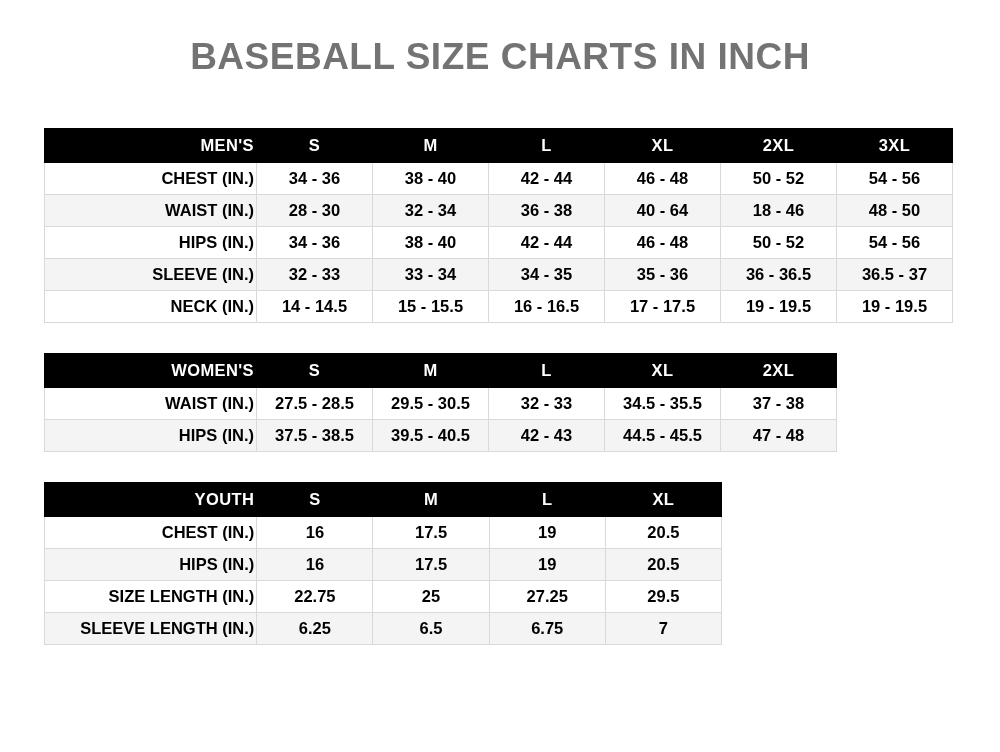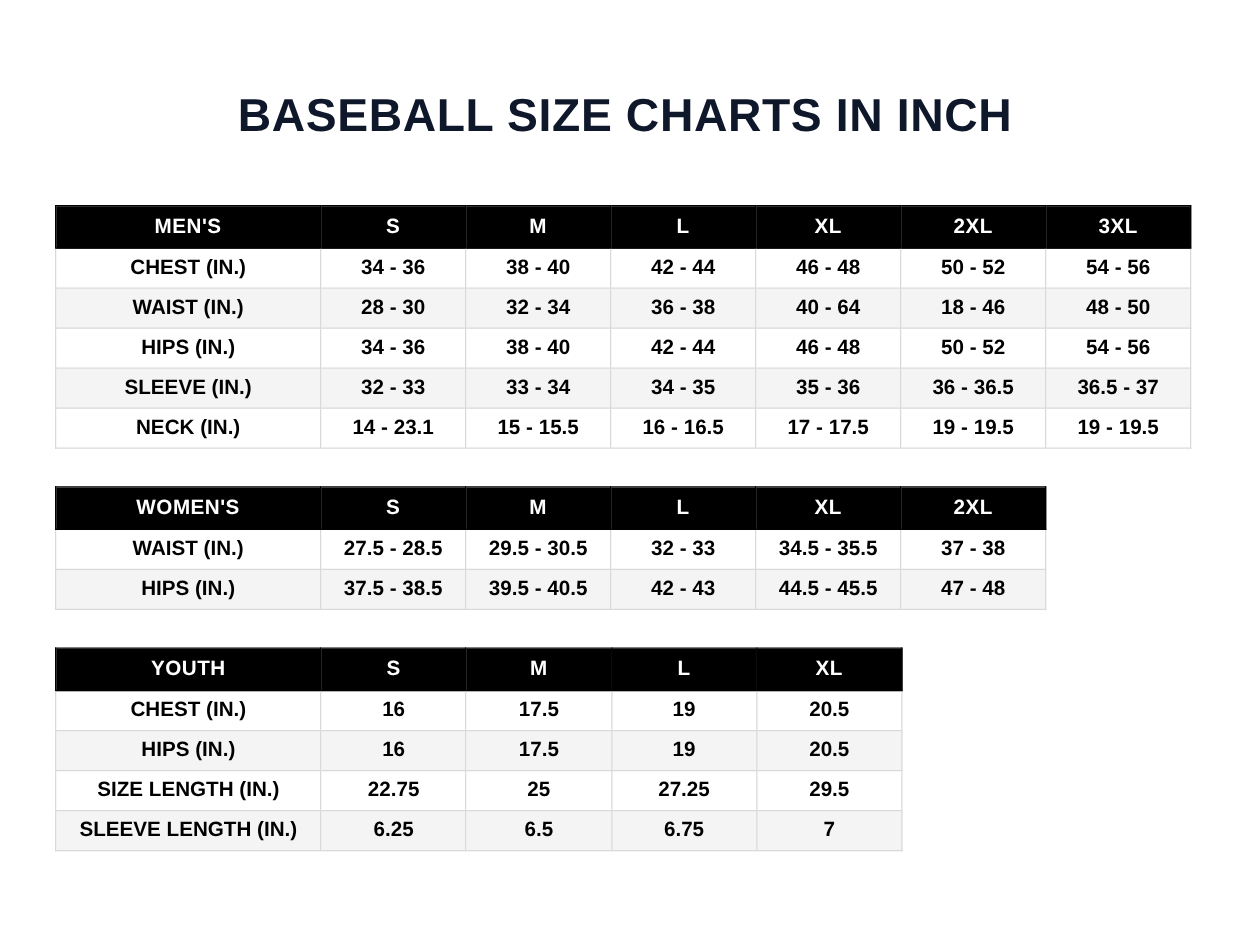--- a/index.html
+++ b/index.html
@@ -19,22 +19,22 @@
     width: 1000px;
     height: 752px;
     box-sizing: border-box;
   }
   .title {
     text-align: center;
     font-size: 37px;
     font-weight: bold;
     letter-spacing: 0.5px;
     margin: 0;
-    padding-top: 72px;
-    color: #0f172a;
+    padding-top: 36px;
+    color: #737373;
   }
   .tables {
     margin-top: 50px;
     padding-left: 44px;
     padding-right: 44px;
   }
   table {
     border-collapse: collapse;
     table-layout: fixed;
     font-size: 16.5px;
@@ -59,21 +59,21 @@
     color: #ffffff;
     border: 1px solid #000000;
     height: 33px;
     font-size: 16.5px;
     letter-spacing: 0.4px;
   }
   tbody tr:nth-child(even) td {
     background: #f4f4f4;
   }
   td.rowhead, thead th.rowhead {
-    text-align: center;
+    text-align: right;
     margin-left: 32px;
   }
   .col-label { width: 212px; }
   .col-val   { width: 116px; }
 </style>
 </head>
 <body>
 
 <div class="page">
 
@@ -134,21 +134,21 @@
           <td class="rowhead">SLEEVE (IN.)</td>
           <td>32 - 33</td>
           <td>33 - 34</td>
           <td>34 - 35</td>
           <td>35 - 36</td>
           <td>36 - 36.5</td>
           <td>36.5 - 37</td>
         </tr>
         <tr>
           <td class="rowhead">NECK (IN.)</td>
-          <td>14 - 23.1</td>
+          <td>14 - 14.5</td>
           <td>15 - 15.5</td>
           <td>16 - 16.5</td>
           <td>17 - 17.5</td>
           <td>19 - 19.5</td>
           <td>19 - 19.5</td>
         </tr>
       </tbody>
     </table>
 
     <table class="women">

